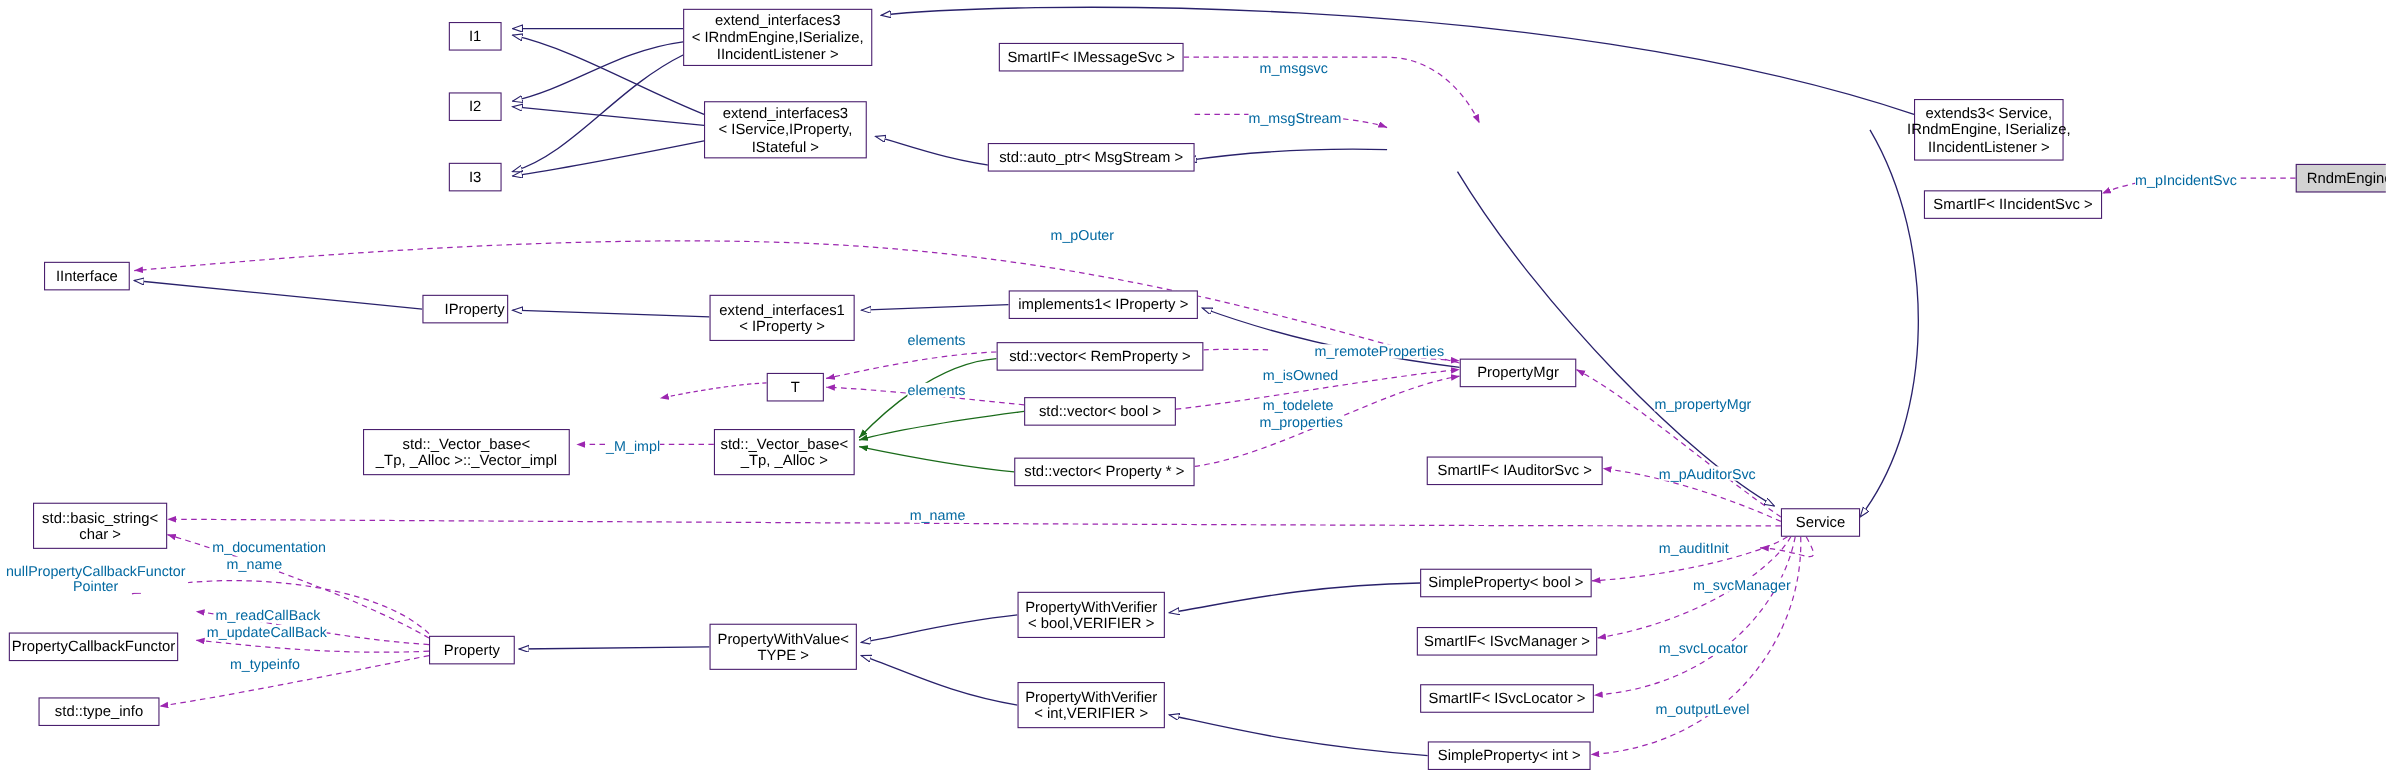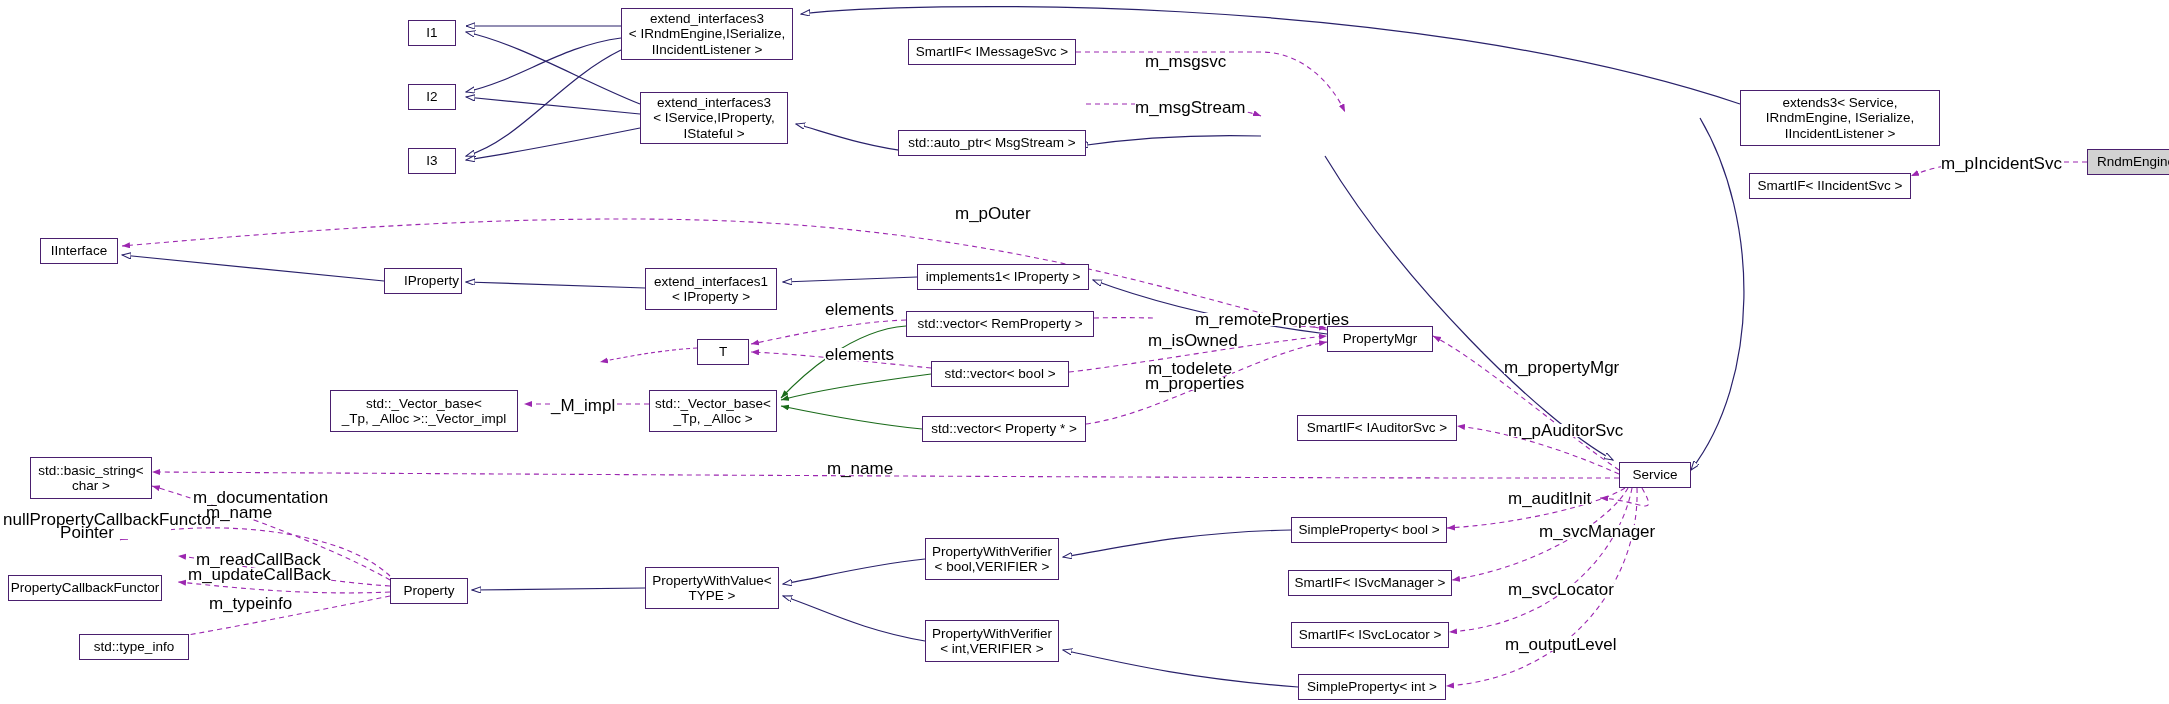--- a/index.html
+++ b/index.html
@@ -37,22 +37,22 @@
     justify-content: center;
     padding: 1px 3px;
     white-space: pre;
   }
   .node.highlight {
     background: #d2d2d2;
     border-color: #4a1f6e;
   }
   .edgelabel {
     position: absolute;
-    font-size: 17px;
-    color: #000000;
+    font-size: 13px;
+    color: #0369a1;
     background: #ffffff;
     white-space: pre;
     line-height: 13px;
     text-align: center;
   }
 </style>
 </head>
 <body>
 
 <div id="canvas">
@@ -143,21 +143,21 @@
   <div class="node" style="left:408px;top:84px;width:48px;height:26px;"><span>I2</span></div>
   <div class="node" style="left:408px;top:148px;width:48px;height:26px;"><span>I3</span></div>
   <div class="node" style="left:621px;top:8px;width:172px;height:52px;"><span>extend_interfaces3
 &lt; IRndmEngine,ISerialize,
 IIncidentListener &gt;</span></div>
   <div class="node" style="left:640px;top:92px;width:148px;height:52px;"><span>extend_interfaces3
 &lt; IService,IProperty,
 IStateful &gt;</span></div>
   <div class="node" style="left:908px;top:39px;width:168px;height:26px;"><span>SmartIF&lt; IMessageSvc &gt;</span></div>
   <div class="node" style="left:898px;top:91px;width:188px;height:26px;margin-top:39px;"><span>std::auto_ptr&lt; MsgStream &gt;</span></div>
-  <div class="node" style="left:1740px;top:90px;width:200px;height:56px;"><span>extends3&lt; Service,
+  <div class="node" style="left:1740px;top:90px;width:136px;height:56px;"><span>extends3&lt; Service,
 IRndmEngine, ISerialize,
 IIncidentListener &gt;</span></div>
   <div class="node" style="left:1749px;top:173px;width:162px;height:26px;"><span>SmartIF&lt; IIncidentSvc &gt;</span></div>
   <div class="node highlight" style="left:2087px;top:149px;width:98px;height:26px;"><span>RndmEngine</span></div>
   <div class="node" style="left:40px;top:238px;width:78px;height:26px;"><span>IInterface</span></div>
   <div class="node" style="left:384px;top:268px;width:78px;height:26px;padding-left:20px;"><span>IProperty</span></div>
   <div class="node" style="left:645px;top:268px;width:132px;height:42px;"><span>extend_interfaces1
 &lt; IProperty &gt;</span></div>
   <div class="node" style="left:917px;top:264px;width:172px;height:26px;"><span>implements1&lt; IProperty &gt;</span></div>
   <div class="node" style="left:906px;top:311px;width:188px;height:26px;"><span>std::vector&lt; RemProperty &gt;</span></div>
@@ -167,21 +167,21 @@
   <div class="node" style="left:330px;top:390px;width:188px;height:42px;"><span>std::_Vector_base&lt;
 _Tp, _Alloc &gt;::_Vector_impl</span></div>
   <div class="node" style="left:649px;top:390px;width:128px;height:42px;"><span>std::_Vector_base&lt;
 _Tp, _Alloc &gt;</span></div>
   <div class="node" style="left:922px;top:416px;width:164px;height:26px;"><span>std::vector&lt; Property * &gt;</span></div>
   <div class="node" style="left:1297px;top:415px;width:160px;height:26px;"><span>SmartIF&lt; IAuditorSvc &gt;</span></div>
   <div class="node" style="left:1619px;top:462px;width:72px;height:26px;"><span>Service</span></div>
   <div class="node" style="left:30px;top:457px;width:122px;height:42px;"><span>std::basic_string&lt;
 char &gt;</span></div>
   <div class="node" style="left:8px;top:575px;width:154px;height:26px;"><span>PropertyCallbackFunctor</span></div>
-  <div class="node" style="left:35px;top:634px;width:110px;height:26px;margin-left:44px;"><span>std::type_info</span></div>
+  <div class="node" style="left:35px;top:634px;width:110px;height:26px;"><span>std::type_info</span></div>
   <div class="node" style="left:390px;top:578px;width:78px;height:26px;"><span>Property</span></div>
   <div class="node" style="left:645px;top:567px;width:134px;height:42px;"><span>PropertyWithValue&lt;
 TYPE &gt;</span></div>
   <div class="node" style="left:925px;top:538px;width:134px;height:42px;"><span>PropertyWithVerifier
 &lt; bool,VERIFIER &gt;</span></div>
   <div class="node" style="left:925px;top:620px;width:134px;height:42px;"><span>PropertyWithVerifier
 &lt; int,VERIFIER &gt;</span></div>
   <div class="node" style="left:1291px;top:517px;width:156px;height:26px;"><span>SimpleProperty&lt; bool &gt;</span></div>
   <div class="node" style="left:1288px;top:570px;width:164px;height:26px;"><span>SmartIF&lt; ISvcManager &gt;</span></div>
   <div class="node" style="left:1291px;top:622px;width:158px;height:26px;"><span>SmartIF&lt; ISvcLocator &gt;</span></div>

